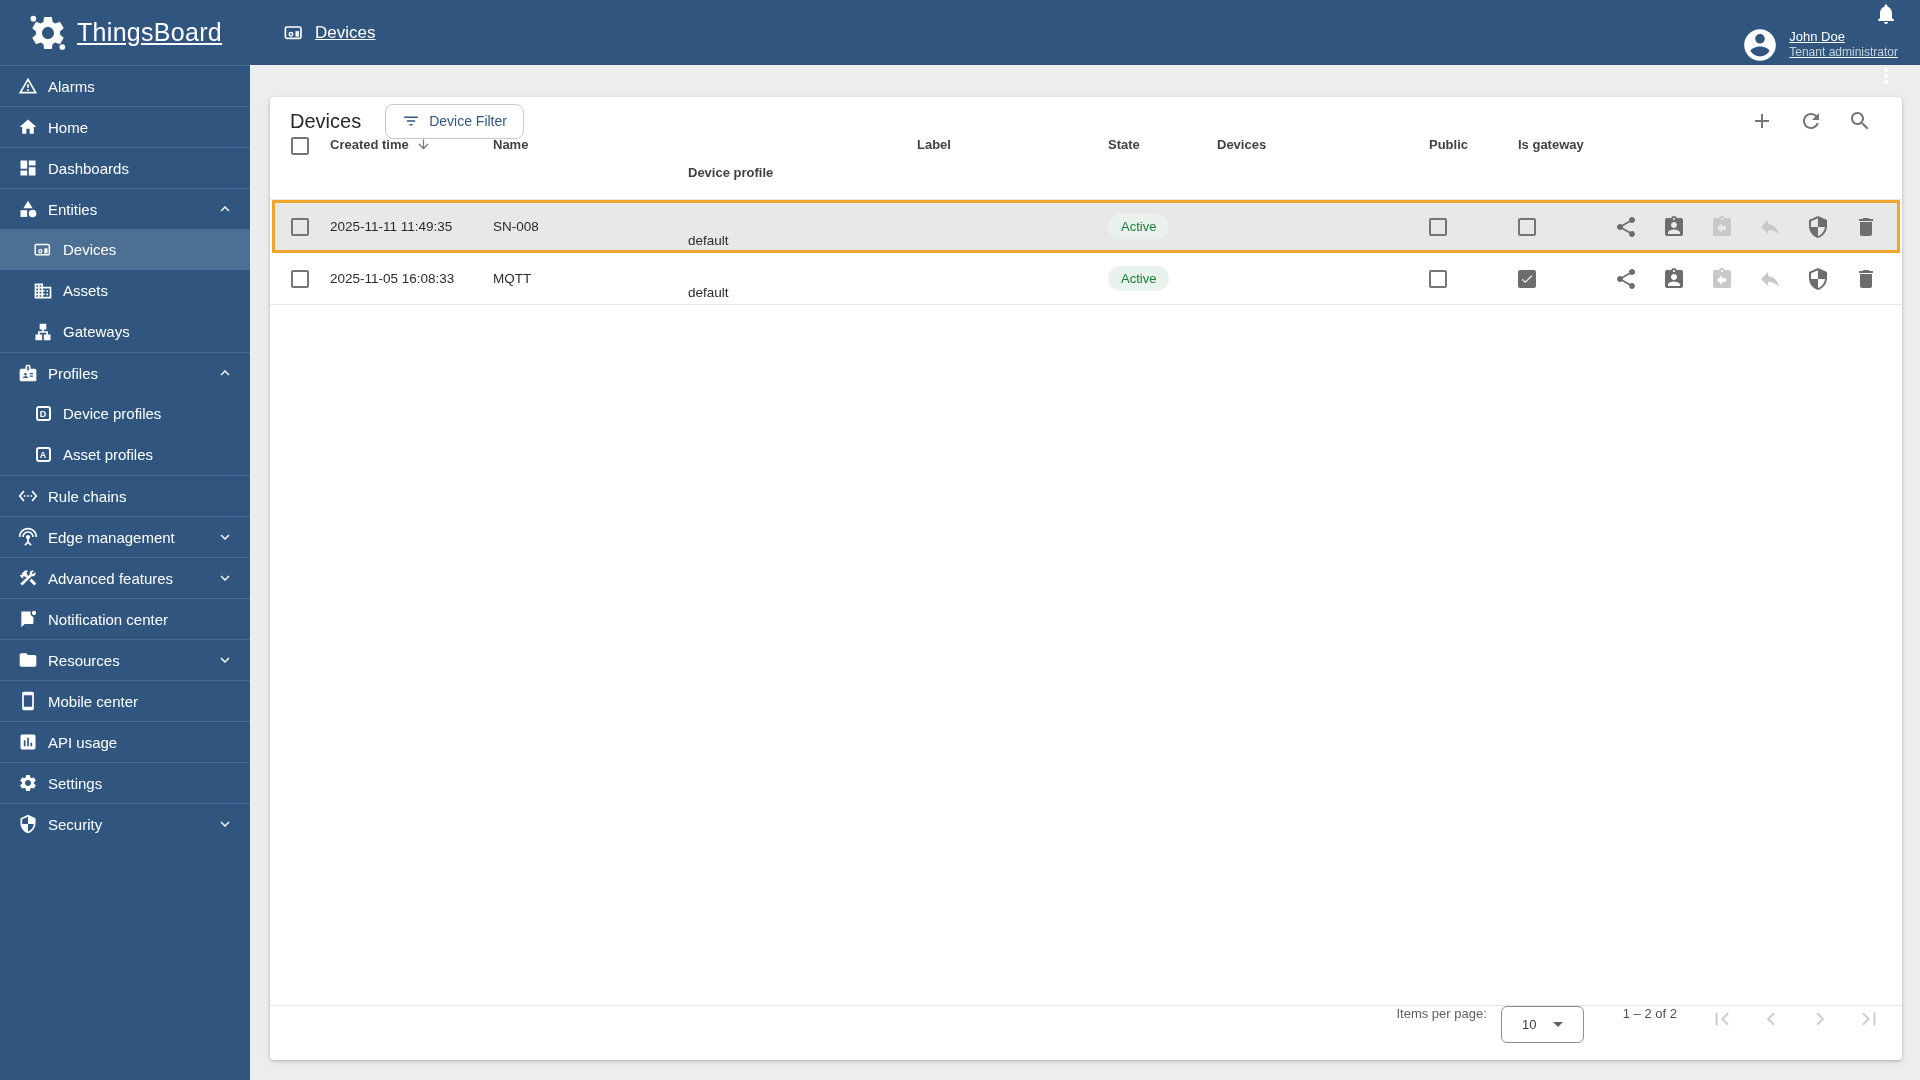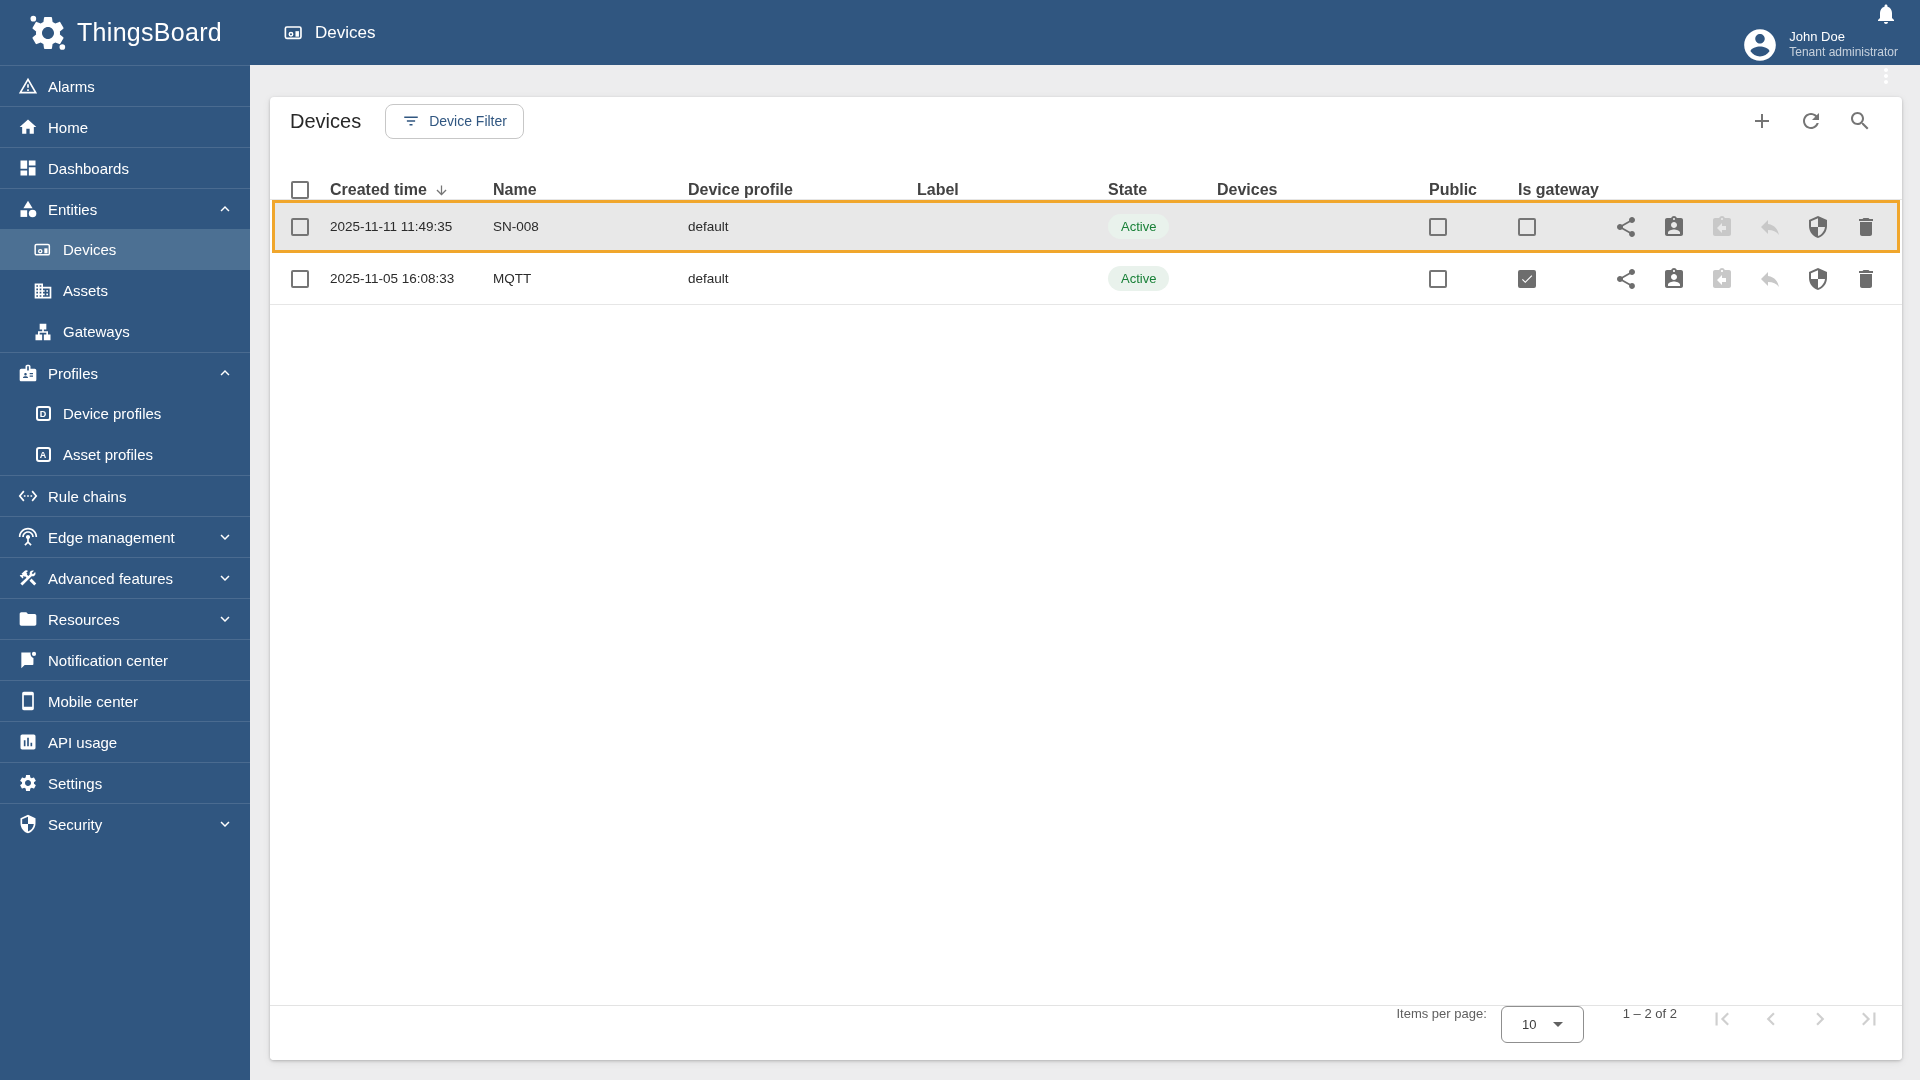--- a/index.html
+++ b/index.html
@@ -1,21 +1,21 @@
 <!DOCTYPE html>
 <html><head>
 <meta charset="utf-8">
 <style>
   * { margin:0; padding:0; box-sizing:border-box; }
   html,body { width:1920px; height:1080px; }
   body { position:relative; background:#ededee; font-family:"Liberation Sans",sans-serif; overflow:hidden; }
   svg { display:block; }
 
   
-  .topbar { position:absolute; top:0; left:0; width:1920px; height:65px; background:#305680; color:#fff; display:flex; align-items:center; z-index:5; }
+  .topbar { position:absolute; top:0; left:0; width:1920px; height:65px; background:#305680; color:#fff; display:flex; align-items:center; z-index:5;text-decoration:underline; }
   .logo { width:250px; display:flex; align-items:center; padding-left:28px; gap:9px; cursor:pointer; }
   .logo-text { font-size:25px; font-weight:400; letter-spacing:.3px; }
   .breadcrumb { display:flex; align-items:center; gap:10px; margin-left:33px; font-size:17px; font-weight:500; }
   .topbar-right { margin-left:auto; display:flex; align-items:flex-end; padding-right:22px;flex-direction:column; }
   .tb-iconbtn { width:24px; height:24px; color:#fff; cursor:pointer; }
   .tb-iconbtn + .tb-iconbtn { margin-left:25px; }
   .userblock { display:flex; align-items:center; margin-left:22px; cursor:pointer; }
   .avatar { width:38px; height:38px; }
   .usertext { margin-left:10px; line-height:1.25; }
   .username { font-size:13px; color:#fff; }
@@ -36,25 +36,25 @@
   
   .card { position:absolute; left:270px; top:97px; width:1632px; height:963px; background:#fff; border-radius:4px; box-shadow:0 1px 3px rgba(0,0,0,.2), 0 2px 8px rgba(0,0,0,.08); }
   .card-header { height:40px; display:flex; align-items:center; padding:8px 0 0 20px; }
   .card-title { font-size:20px; font-weight:500; color:#282828; }
   .filter-btn { margin-left:24px; height:35px; padding:6px 16px; background:#fff; border:1px solid #c7c7c7; border-radius:8px; color:#305680; font-size:14px; font-weight:500; display:flex; align-items:center; gap:9px; cursor:pointer; font-family:inherit; }
   .filter-btn svg { color:#305680; }
   .header-actions { margin-left:auto; display:flex; align-items:center; gap:25px; padding-right:30px; }
   .hact { width:24px; height:24px; color:#757575; background:none; border:none; cursor:pointer; padding:0; }
 
   
-  .table-head { height:63px; display:flex; align-items:flex-end; padding-left:21px; color:#424242; font-size:16px; font-weight:700; border-bottom:1px solid #e6e6e6; }
+  .table-head { height:63px; display:flex; align-items:flex-start; padding-left:21px; color:#424242; font-size:13px; font-weight:700; border-bottom:1px solid #e6e6e6; }
   .c-check { width:39px; flex:none; display:flex; align-items:center; }
   .c-created { width:163px; flex:none; display:flex; align-items:center; gap:7px; }
   .c-name { width:195px; flex:none; }
-  .c-profile { width:229px; flex:none; }
+  .c-profile { width:229px; flex:none;margin-top:28px; }
   .c-label { width:191px; flex:none; }
   .c-state { width:109px; flex:none; }
   .c-customer { width:212px; flex:none; }
   .c-public { width:89px; flex:none; }
   .c-gateway { width:96px; flex:none; }
   .c-actions { flex:1; display:flex; align-items:center; gap:24px; padding-right:24px; }
   .sort-arrow { width:15px; height:15px; color:#757575; }
 
   .trow { height:52px; display:flex; align-items:center; padding-left:21px; border-bottom:1px solid #e6e6e6; font-size:13.5px; color:#2b2b2b; cursor:pointer; background:#fff; }
   .trow.highlighted { height:53px; margin:0 2px; border:3px solid #f0a62c; background:#e8e8e8; padding-left:16px; }
@@ -252,38 +252,38 @@
     <span class="nav-label">Advanced features</span>
     <span class="nav-chevron">
         <svg viewBox="0 0 24 24" fill="currentColor">
           <path d="M16.59 8.59L12 13.17 7.41 8.59 6 10l6 6 6-6z"></path>
         </svg>
       </span>
   </div>
   <div class="nav-item top">
     <span class="nav-icon">
         <svg width="20" height="20" viewBox="0 0 24 24" fill="currentColor">
+          <path d="M4 3h11.3c-.19.47-.3.97-.3 1.5 0 1.85.93 3.48 2.35 4.45.36.24.78.43 1.21.55L18.5 17c0 .55-.45 1-1 1H8l-4 4V3z"></path>
+          <circle cx="19.2" cy="4.7" r="2.5"></circle>
+        </svg>
+      </span>
+    <span class="nav-label">Notification center</span>
+  </div>
+  <div class="nav-item top">
+    <span class="nav-icon">
+        <svg width="20" height="20" viewBox="0 0 24 24" fill="currentColor">
           <path d="M10 4H4c-1.1 0-2 .9-2 2v12c0 1.1.9 2 2 2h16c1.1 0 2-.9 2-2V8c0-1.1-.9-2-2-2h-8l-2-2z"></path>
         </svg>
       </span>
     <span class="nav-label">Resources</span>
     <span class="nav-chevron">
         <svg viewBox="0 0 24 24" fill="currentColor">
           <path d="M16.59 8.59L12 13.17 7.41 8.59 6 10l6 6 6-6z"></path>
         </svg>
       </span>
-  </div>
-  <div class="nav-item top">
-    <span class="nav-icon">
-        <svg width="20" height="20" viewBox="0 0 24 24" fill="currentColor">
-          <path d="M4 3h11.3c-.19.47-.3.97-.3 1.5 0 1.85.93 3.48 2.35 4.45.36.24.78.43 1.21.55L18.5 17c0 .55-.45 1-1 1H8l-4 4V3z"></path>
-          <circle cx="19.2" cy="4.7" r="2.5"></circle>
-        </svg>
-      </span>
-    <span class="nav-label">Notification center</span>
   </div>
   <div class="nav-item top">
     <span class="nav-icon">
         <svg width="20" height="20" viewBox="0 0 24 24" fill="currentColor">
           <path d="M17 1.01L7 1c-1.1 0-2 .9-2 2v18c0 1.1.9 2 2 2h10c1.1 0 2-.9 2-2V3c0-1.1-.9-1.99-2-1.99zM17 19H7V5h10v14z"></path>
         </svg>
       </span>
     <span class="nav-label">Mobile center</span>
   </div>
   <div class="nav-item top">

